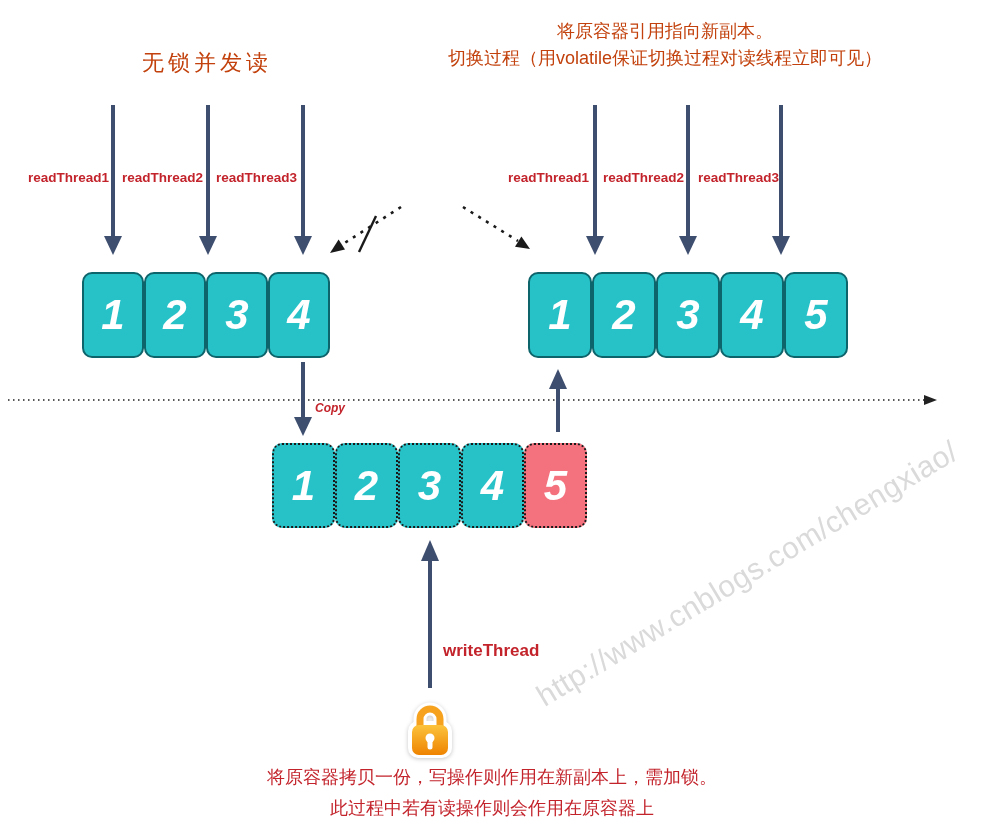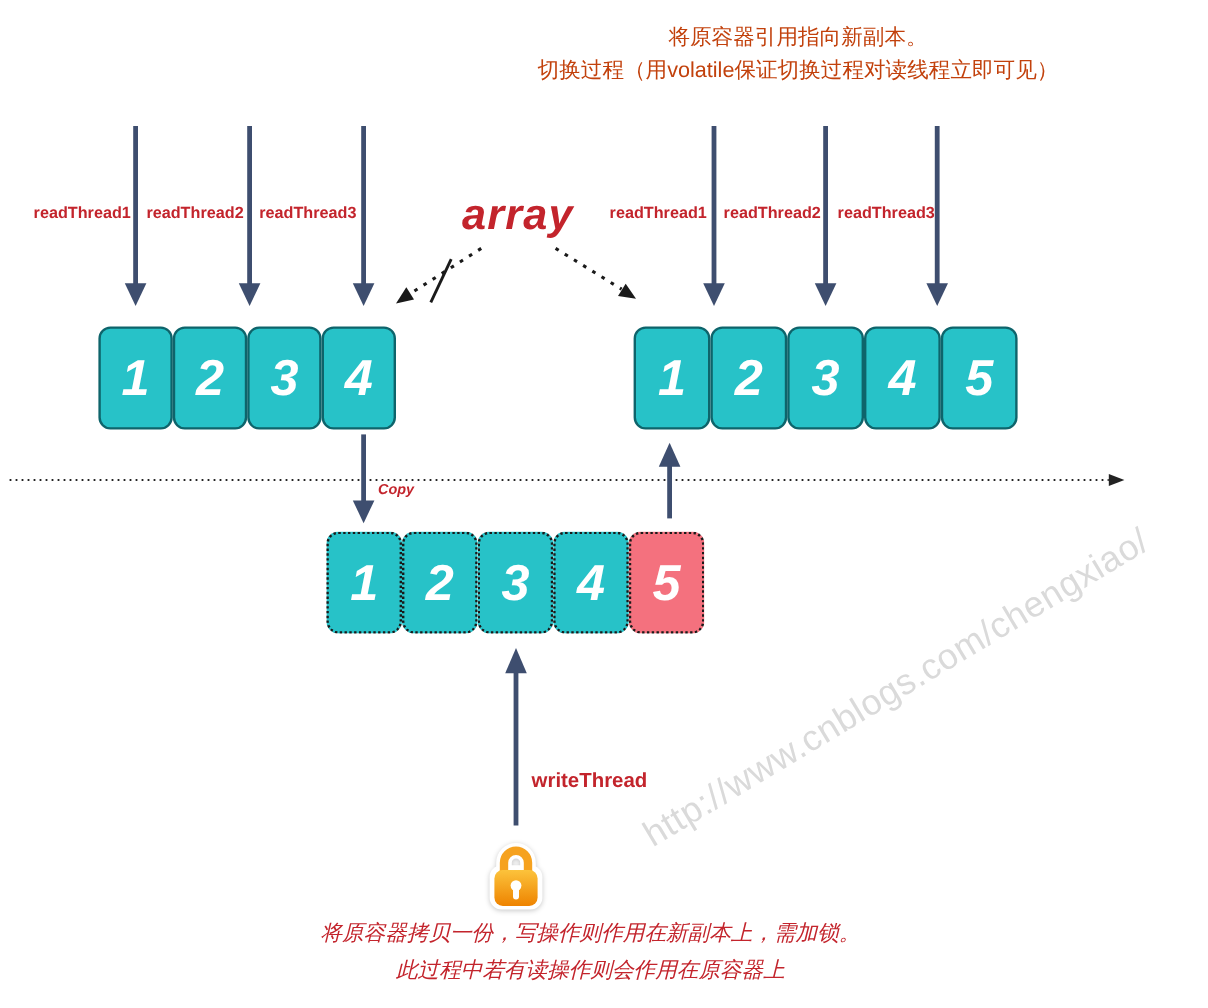--- a/index.html
+++ b/index.html
@@ -42,21 +42,21 @@
     background:#27C2C8;border:2px solid #0E646B;
     display:flex;align-items:center;justify-content:center;
     color:#fff;font-size:42px;font-weight:bold;font-style:italic;
   }
   .row-new .cell{width:64px;}
   .row-copy .cell{width:63px;height:85px;border:2px dotted #1A1A1A;}
   .cell.pink{background:#F4717E;}
 
   .bottom-note{
     position:absolute;left:212px;top:762px;width:560px;text-align:center;
-    color:#C3242C;font-size:18px;line-height:31px;font-style:italic;
+    color:#C3242C;font-size:18px;line-height:31px;
   }
   .watermark{
     position:absolute;left:505px;top:558px;width:480px;
     color:#DADADA;font-size:30px;letter-spacing:.5px;white-space:nowrap;
     transform:rotate(-31deg);transform-origin:center;
   }
   .lock{position:absolute;left:406px;top:701px;filter:drop-shadow(0 1px 2px rgba(0,0,0,.22));}
 </style>
 </head>
 <body>
@@ -115,34 +115,34 @@
       <line class="navy-line" x1="558" y1="432" x2="558" y2="387"></line>
       <polygon class="navy-head" points="549,389 567,389 558,369"></polygon>
     </g>
 
     <g>
       <line class="navy-line" x1="430" y1="688" x2="430" y2="559"></line>
       <polygon class="navy-head" points="421,561 439,561 430,540"></polygon>
     </g>
   </svg>
 
+  <div class="heading heading-left">无锁并发读</div>
   <div class="heading heading-right">
     <div>将原容器引用指向新副本。</div>
     <div>切换过程（用volatile保证切换过程对读线程立即可见）</div>
   </div>
 
   <div class="rt-label" style="left:28px;width:80px;">readThread1</div>
   <div class="rt-label" style="left:122px;width:80px;">readThread2</div>
   <div class="rt-label" style="left:216px;width:80px;">readThread3</div>
 
   <div class="rt-label" style="left:508px;width:80px;">readThread1</div>
   <div class="rt-label" style="left:603px;width:80px;">readThread2</div>
   <div class="rt-label" style="left:698px;width:80px;">readThread3</div>
 
-  <div class="array-label">array</div>
 
   <div class="cell-row row-original" style="left:82px;top:272px;">
     <div class="cell">1</div>
     <div class="cell">2</div>
     <div class="cell">3</div>
     <div class="cell">4</div>
   </div>
 
   <div class="cell-row row-new" style="left:528px;top:272px;">
     <div class="cell">1</div>

